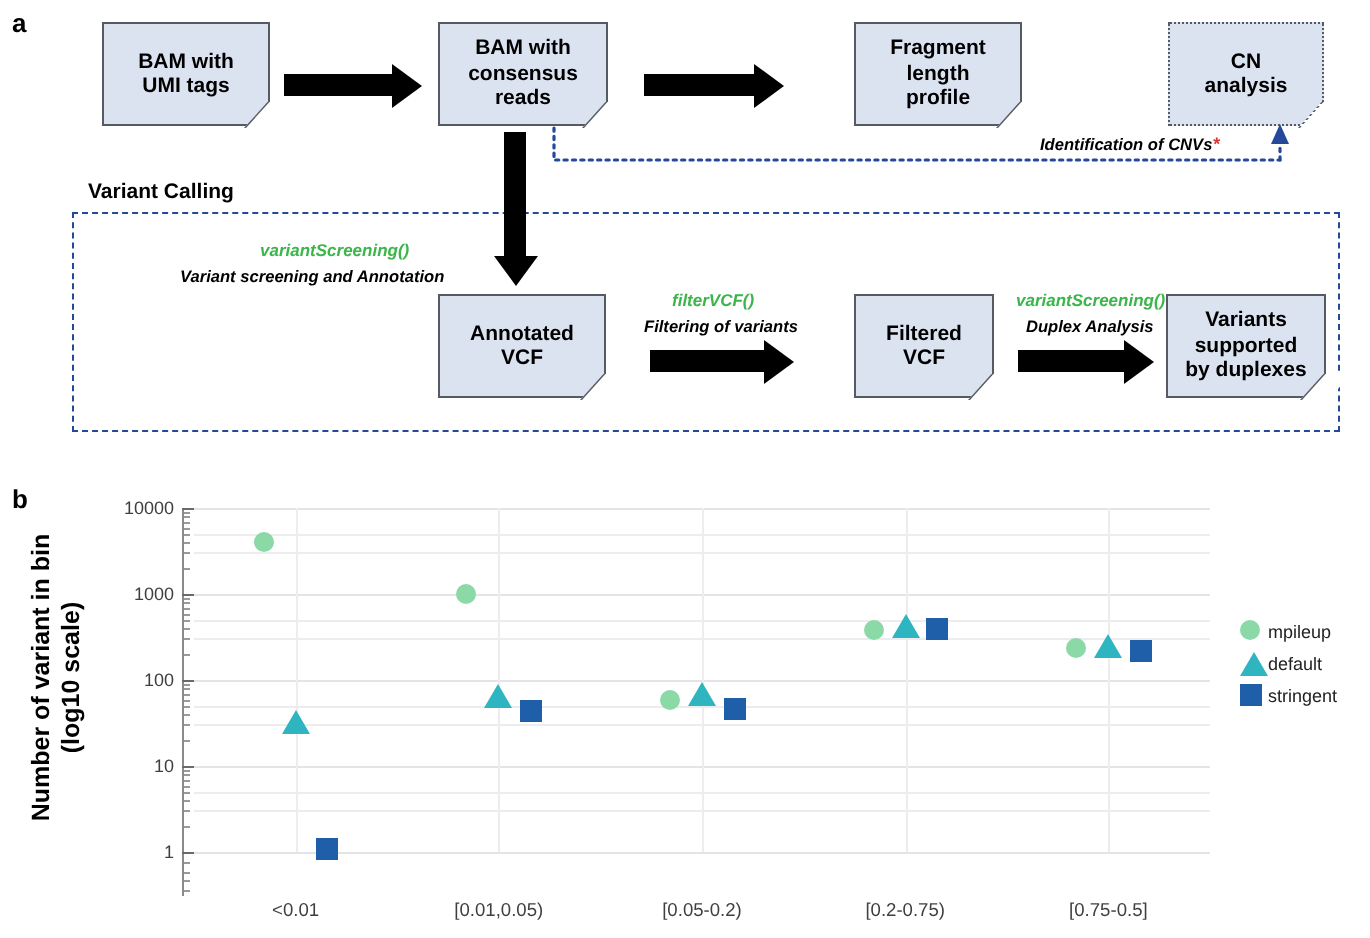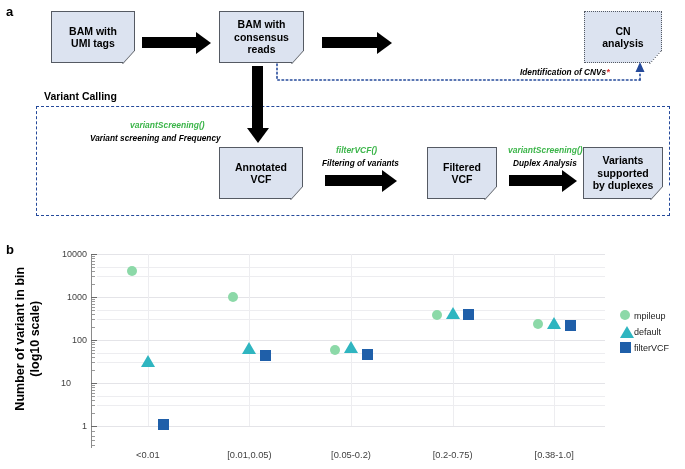--- a/index.html
+++ b/index.html
@@ -90,20 +90,25 @@
     <span class="fold2"></span>
     <span class="fold"></span>
   </div>
 
   <div class="doc" style="left:219px;top:11px;width:85px;height:52px;">
     <span class="lbl">BAM with<br>consensus<br>reads</span>
     <span class="fold2"></span>
     <span class="fold"></span>
   </div>
 
+  <div class="doc" style="left:427px;top:11px;width:84px;height:52px;">
+    <span class="lbl">Fragment<br>length<br>profile</span>
+    <span class="fold2"></span>
+    <span class="fold"></span>
+  </div>
 
   <div class="doc dotted" style="left:584px;top:11px;width:78px;height:52px;">
     <span class="lbl">CN<br>analysis</span>
     <span class="fold2"></span>
     <span class="fold"></span>
   </div>
 
   <div class="arrow-r" style="left:142px;top:37px;width:70px;">
     <span class="shaft" style="width:55px;"></span>
       <span class="head" style="left:54px;"></span>
@@ -119,21 +124,21 @@
     <polygon points="640,62 635.5,72 644.5,72" fill="#24499a"></polygon>
   </svg>
   <span class="cnv-lbl" style="left:520px;top:67px;"><span>Identification of CNVs</span><span class="cnv-star">*</span></span>
 
   <div class="arrow-d" style="left:252px;top:66px;height:80px;">
     <span class="shaft" style="height:63px;"></span>
       <span class="head" style="top:62px;"></span>
   </div>
 
   <span class="fn" style="left:130px;top:120px;">variantScreening()</span>
-  <span class="desc" style="left:90px;top:133px;">Variant screening and Frequency</span>
+  <span class="desc" style="left:90px;top:133px;">Variant screening and Annotation</span>
 
   <span class="fn" style="left:336px;top:145px;">filterVCF()</span>
   <span class="desc" style="left:322px;top:158px;">Filtering of variants</span>
 
   <span class="fn" style="left:508px;top:145px;">variantScreening()</span>
   <span class="desc" style="left:513px;top:158px;">Duplex Analysis</span>
 
   <div class="doc" style="left:219px;top:147px;width:84px;height:52px;">
     <span class="lbl">Annotated<br>VCF</span>
     <span class="fold2"></span>
@@ -216,21 +221,21 @@
       <div class="ytick-lbl" style="left: 45px; width: 42px; top: 194px;">1</div>
       <div class="ytick-minor" style="left: 92px; top: 181.056px;"></div>
       <div class="ytick-minor" style="left: 92px; top: 173.484px;"></div>
       <div class="ytick-minor" style="left: 92px; top: 168.111px;"></div>
       <div class="ytick-minor" style="left: 92px; top: 163.944px;"></div>
       <div class="ytick-minor" style="left: 92px; top: 160.539px;"></div>
       <div class="ytick-minor" style="left: 92px; top: 157.661px;"></div>
       <div class="ytick-minor" style="left: 92px; top: 155.167px;"></div>
       <div class="ytick-minor" style="left: 92px; top: 152.968px;"></div>
       <div class="ytick-major" style="left: 91px; top: 151px;"></div>
-      <div class="ytick-lbl" style="left: 45px; width: 42px; top: 151px; text-align: center;">10</div>
+      <div class="ytick-lbl" style="left: 45px; width: 42px; top: 151px;">10</div>
       <div class="ytick-minor" style="left: 92px; top: 138.056px;"></div>
       <div class="ytick-minor" style="left: 92px; top: 130.484px;"></div>
       <div class="ytick-minor" style="left: 92px; top: 125.111px;"></div>
       <div class="ytick-minor" style="left: 92px; top: 120.944px;"></div>
       <div class="ytick-minor" style="left: 92px; top: 117.539px;"></div>
       <div class="ytick-minor" style="left: 92px; top: 114.661px;"></div>
       <div class="ytick-minor" style="left: 92px; top: 112.167px;"></div>
       <div class="ytick-minor" style="left: 92px; top: 109.968px;"></div>
       <div class="ytick-major" style="left: 91px; top: 108px;"></div>
       <div class="ytick-lbl" style="left: 45px; width: 42px; top: 108px;">100</div>
@@ -257,37 +262,37 @@
       <div class="ytick-minor" style="left: 92px; top: 199px;"></div>
       <div class="ytick-minor" style="left: 92px; top: 203.5px;"></div>
       <div class="ytick-minor" style="left: 92px; top: 208px;"></div>
       <div class="ytick-minor" style="left: 92px; top: 212.5px;"></div>
     </div>
   <div id="xaxis">
       <div class="xtick-lbl" style="left: 147.8px; top: 218px;">&lt;0.01</div>
       <div class="xtick-lbl" style="left: 249.4px; top: 218px;">[0.01,0.05)</div>
       <div class="xtick-lbl" style="left: 351px; top: 218px;">[0.05-0.2)</div>
       <div class="xtick-lbl" style="left: 452.6px; top: 218px;">[0.2-0.75)</div>
-      <div class="xtick-lbl" style="left: 554.2px; top: 218px;">[0.38-1.0]</div>
+      <div class="xtick-lbl" style="left: 554.2px; top: 218px;">[0.75-0.5]</div>
     </div>
 
 
   <div class="legend" style="left:620px;top:78px;">
       <div class="legend-row" style="top: 0px;">
         <span class="legend-sw">
           <div class="mk mk-circle" style="width: 10px; height: 10px; background: rgb(140, 217, 168); left: 0px; top: 0px;"></div>
         </span>
         <span class="legend-txt">mpileup</span>
       </div>
       <div class="legend-row" style="top: 16px;">
         <span class="legend-sw">
           <div class="mk mk-tri" style="border-left: 7.05882px solid transparent; border-right: 7.05882px solid transparent; border-bottom: 12px solid rgb(47, 181, 192); left: 0px; top: 0px;"></div>
         </span>
         <span class="legend-txt">default</span>
       </div>
       <div class="legend-row" style="top: 32px;">
         <span class="legend-sw">
           <div class="mk" style="width: 11px; height: 11px; background: rgb(31, 95, 169); left: 0px; top: 0px;"></div>
         </span>
-        <span class="legend-txt">filterVCF</span>
+        <span class="legend-txt">stringent</span>
       </div>
     </div>
 </div>
 
 </body></html>

